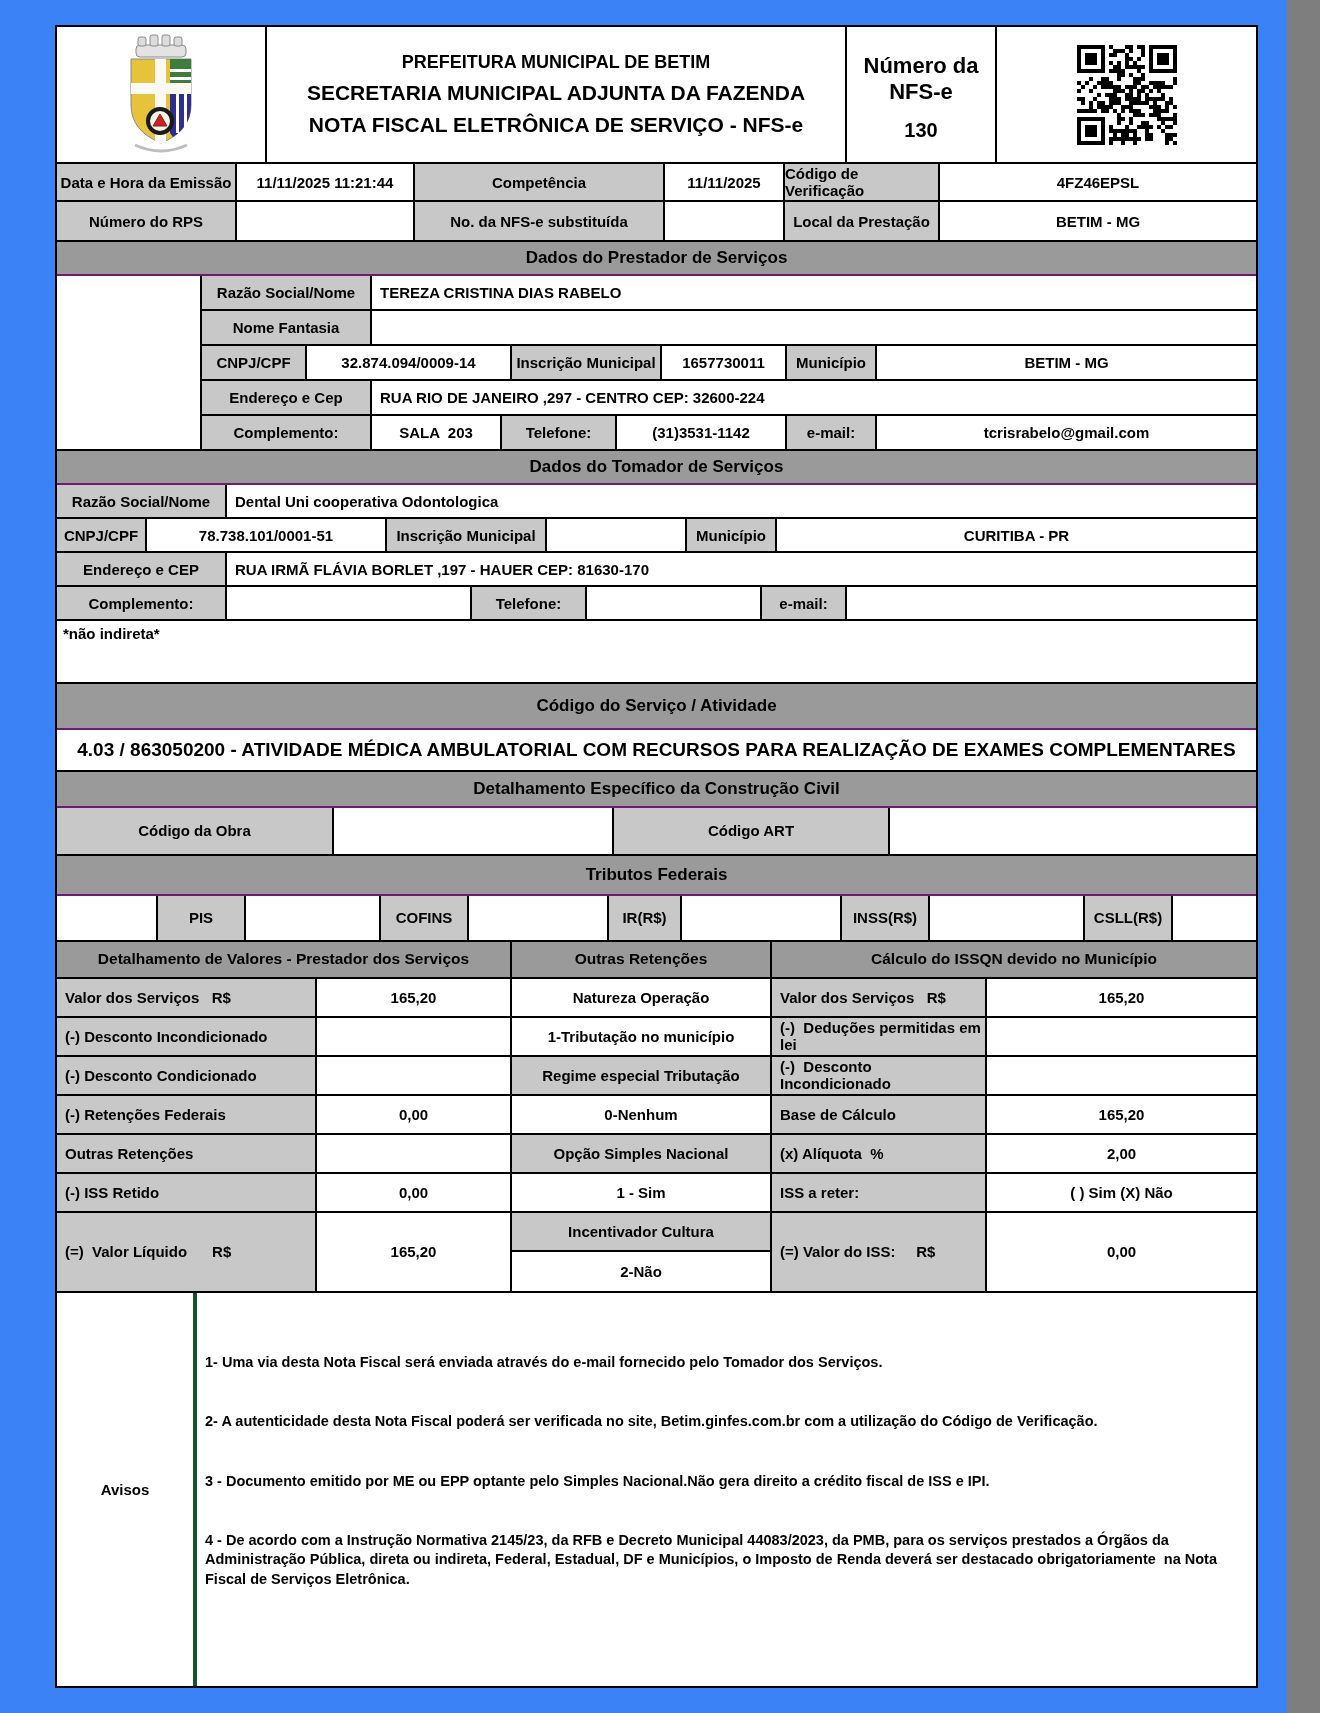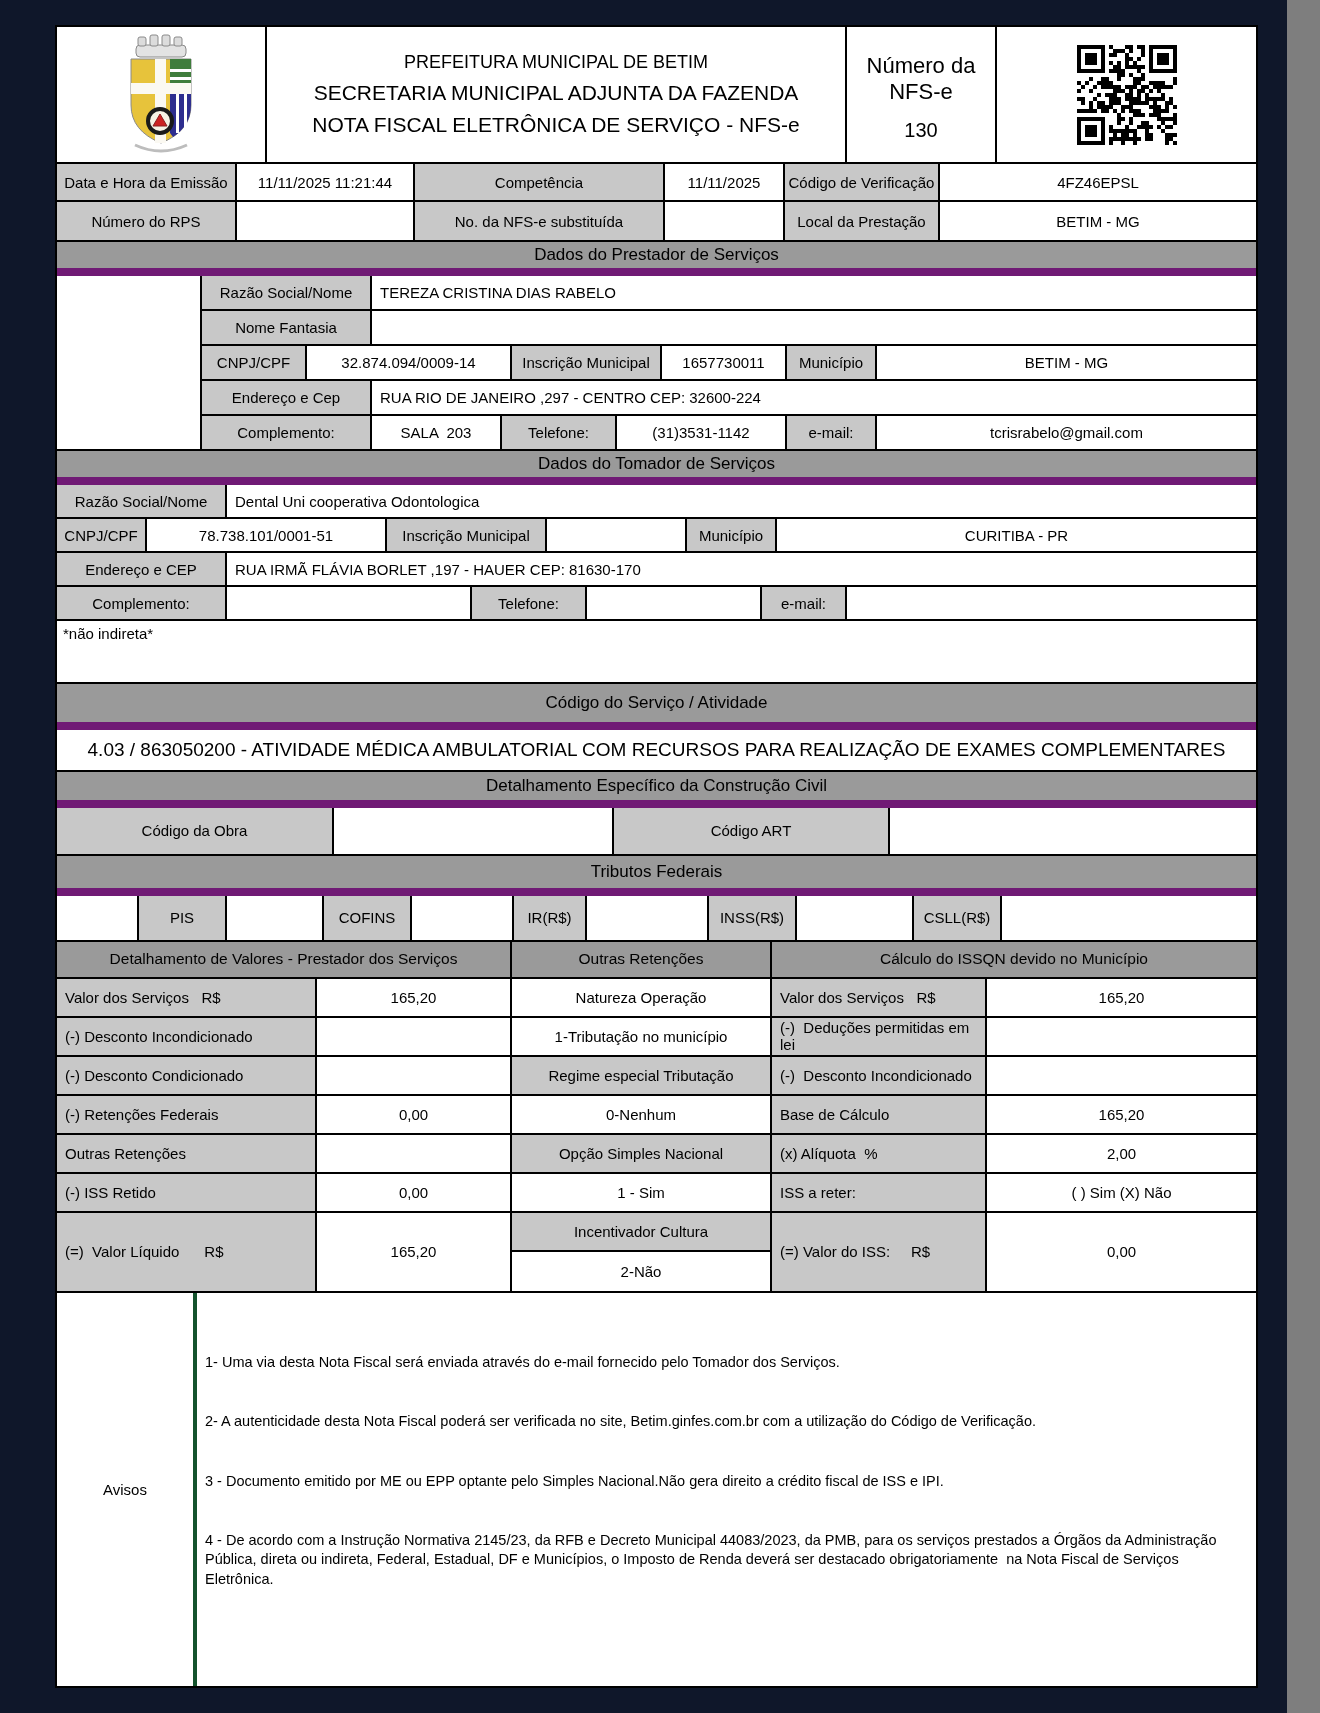--- a/index.html
+++ b/index.html
@@ -1,30 +1,30 @@
 <!DOCTYPE html>
 <html><head>
 <meta charset="utf-8">
 <style>
   * { box-sizing: border-box; margin: 0; padding: 0; }
   html,body { width:1320px; height:1713px; background:#ffffff; overflow:hidden;
     font-family:"Liberation Sans", sans-serif; color:#000; }
-  .viewer { position:relative; width:1320px; height:1713px; background:#0f172a; }
+  .viewer { position:relative; width:1320px; height:1713px; background:#3b82f6;font-weight:bold; }
   .scroll-strip { position:absolute; top:0; right:0; width:33px; height:1713px; background:#7e7e7e; }
   .doc { position:absolute; left:55px; top:25px; width:1203px; height:1663px;
     border:2px solid #000; background:#fff; display:flex; flex-direction:column; }
   .r { display:flex; border-bottom:2px solid #000; flex:none; }
   .r > .c { border-right:2px solid #000; }
   .r > .c:last-child { border-right:none; }
   .c { display:flex; align-items:center; justify-content:center; font-size:15px;
     white-space:pre-wrap; overflow:hidden; background:#fff; flex:none; }
   .grow { flex:1 1 auto; }
   .lbl { background:#c8c8c8; }
   .band { background:#9a9a9a; display:flex; align-items:center; justify-content:center;
-    font-size:17px; border-bottom:8px solid #701a75; flex:none; }
+    font-size:17px; border-bottom:2px solid #701a75; flex:none; }
   .la { justify-content:flex-start; padding-left:8px; }
   
   .hdr { height:137px; }
   .titles { flex-direction:column; gap:8px; }
   .t1 { font-size:18px; }
   .t2 { font-size:21px; }
   .numcell { flex-direction:column; gap:14px; padding-top:6px; }
   .numlab { font-size:22px; text-align:center; line-height:1.18; }
   .numval { font-size:20px; }
   
@@ -33,21 +33,21 @@
   .inner { flex:1 1 auto; display:flex; flex-direction:column; }
   .inner .r { height:35px; }
   .inner .r:last-child, .tmd .r:last-child { border-bottom:none; flex:1 1 auto; }
   .tmd { display:flex; flex-direction:column; border-bottom:2px solid #000; flex:none; height:136px; }
   .tmd .r { height:34px; }
   
   .discr { flex:1 1 auto; background:#fff; border-bottom:2px solid #000;
     padding:4px 6px; font-size:15px; }
   
   .trib { height:46px; display:flex; align-items:stretch; background:#fff;
-    border-bottom:2px solid #000; flex:none; }
+    border-bottom:2px solid #000; flex:none;gap:19px; }
   .trib .sp { flex:none; }
   .trib .tl { background:#c8c8c8; border-left:2px solid #000; border-right:2px solid #000;
     display:flex; align-items:center; justify-content:center; font-size:15px; flex:none; }
   
   .vhdr { height:37px;justify-content:space-between; }
   .vhdr .c { background:#9a9a9a; font-size:15.5px; }
   .vbody { height:314px; display:flex; border-bottom:2px solid #000; flex:none; }
   .vcol { display:flex; flex-direction:column; border-right:2px solid #000; flex:none; }
   .vcol:last-child { border-right:none; flex:1 1 auto; }
   .vr { display:flex; height:39px; border-bottom:2px solid #000; flex:none; }

